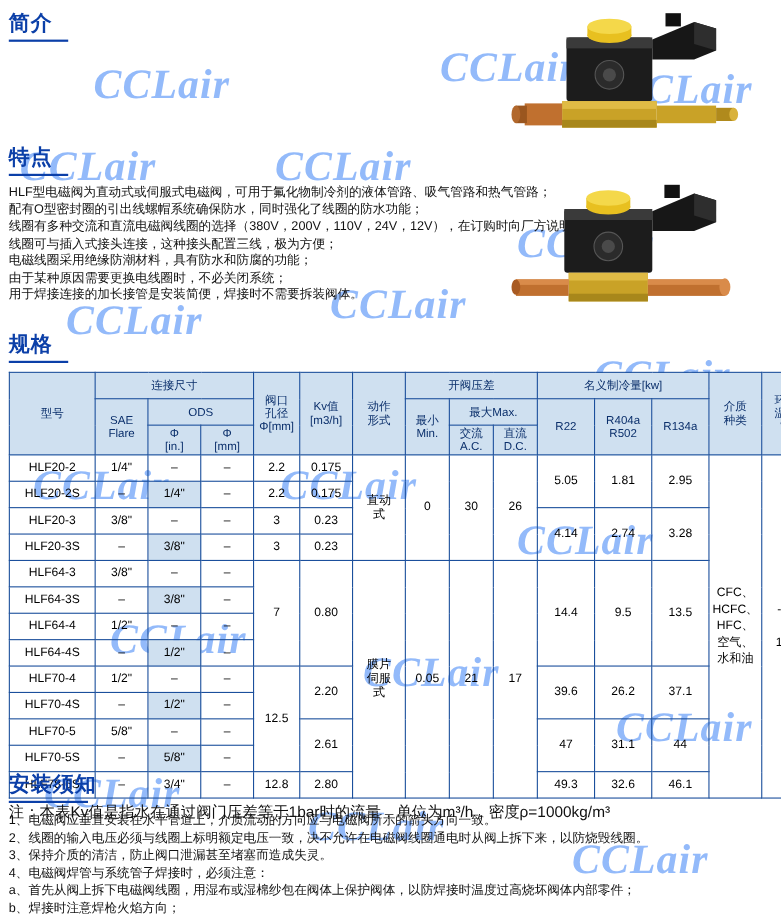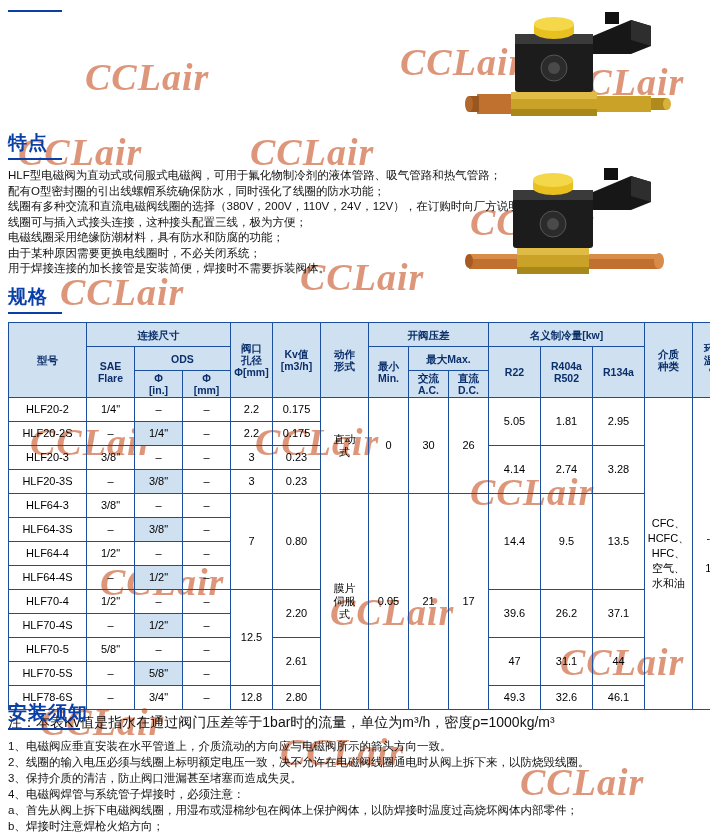--- a/index.html
+++ b/index.html
@@ -10,21 +10,21 @@
     font-size:11px;color:#000;
     position:relative;overflow:hidden;
   }
   .page{position:relative;width:710px;height:835px;}
 
   
   .wm{
     position:absolute;
     font-family:"Liberation Serif","DejaVu Serif",serif;
     font-style:italic;font-weight:bold;
-    color:#c2410c;opacity:.55;
+    color:#3b82f6;opacity:.55;
     font-size:36px;letter-spacing:1px;
     pointer-events:none;user-select:none;
     white-space:nowrap;
   }
 
   
   .h-sec{
     color:#0b3fa8;font-weight:bold;font-size:19px;
     font-family:"DejaVu Sans","Liberation Sans",sans-serif;
     letter-spacing:1px;
@@ -42,41 +42,41 @@
   #intro{position:absolute;left:8px;top:8px;width:330px;}
   #intro .h-underline{width:54px;}
   #intro .para{margin-top:6px;}
 
   
   #features{position:absolute;left:8px;top:130px;width:540px;}
   #features .h-underline{width:54px;}
   #features .para{margin-top:8px;}
 
   
-  #spec{position:absolute;left:8px;top:284px;width:694px;}
+  #spec{position:absolute;left:8px;top:300px;width:694px;}
   #spec .h-underline{width:54px;}
 
   table.spec{
     border-collapse:collapse;
     margin-top:8px;
     width:694px;
     table-layout:fixed;
     font-size:11px;
   }
   table.spec td,table.spec th{
     border:1px solid #1b4f9c;
     text-align:center;
     vertical-align:middle;
     padding:1px 1px;
     line-height:13px;
     height:21px;
   }
   table.spec thead td{
     background:#cfe0f0;
-    font-weight:bold;
+    font-weight:normal;
     color:#0b2f6b;
     font-size:10.5px;
     line-height:12px;
   }
   td.hl{background:#cfe0f0;}
   .note{
     font-size:14px;margin-top:4px;color:#111;
   }
 
   
@@ -110,20 +110,21 @@
       <div class="wm" style="left: 470px; top: 470px; font-size: 38px;">CCLair</div>
       <div class="wm" style="left: 100px; top: 560px; font-size: 38px;">CCLair</div>
       <div class="wm" style="left: 330px; top: 590px; font-size: 38px;">CCLair</div>
       <div class="wm" style="left: 560px; top: 640px; font-size: 38px;">CCLair</div>
       <div class="wm" style="left: 40px; top: 700px; font-size: 38px;">CCLair</div>
       <div class="wm" style="left: 280px; top: 730px; font-size: 38px;">CCLair</div>
       <div class="wm" style="left: 520px; top: 760px; font-size: 38px;">CCLair</div>
     </div>
 
   <div id="intro">
+    <div class="h-sec">简介</div>
     <div class="h-underline"></div>
   </div>
 
   <div id="features">
     <div class="h-sec">特点</div>
     <div class="h-underline"></div>
     <div class="para">HLF型电磁阀为直动式或伺服式电磁阀，可用于氟化物制冷剂的液体管路、吸气管路和热气管路；
 配有O型密封圈的引出线螺帽系统确保防水，同时强化了线圈的防水功能；
 线圈有多种交流和直流电磁阀线圈的选择（380V，200V，110V，24V，12V），在订购时向厂方说明；
 线圈可与插入式接头连接，这种接头配置三线，极为方便；

